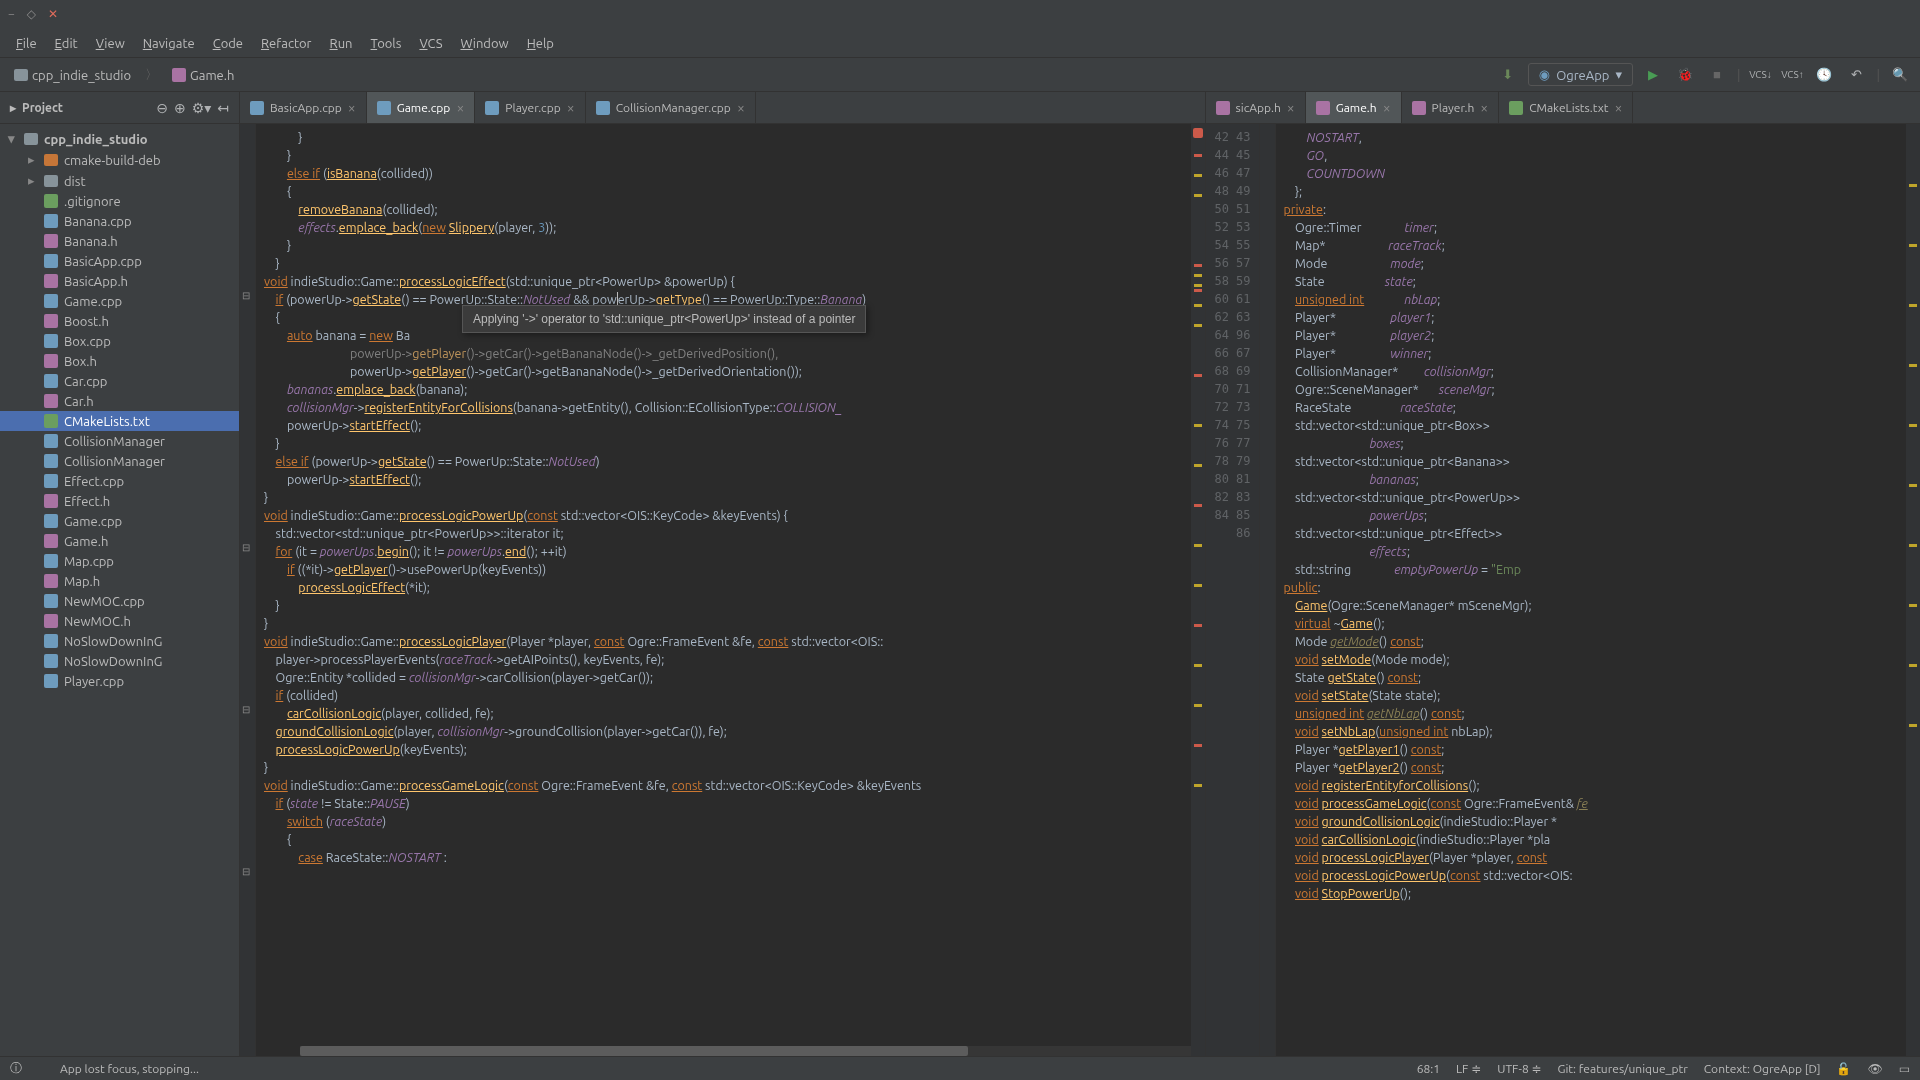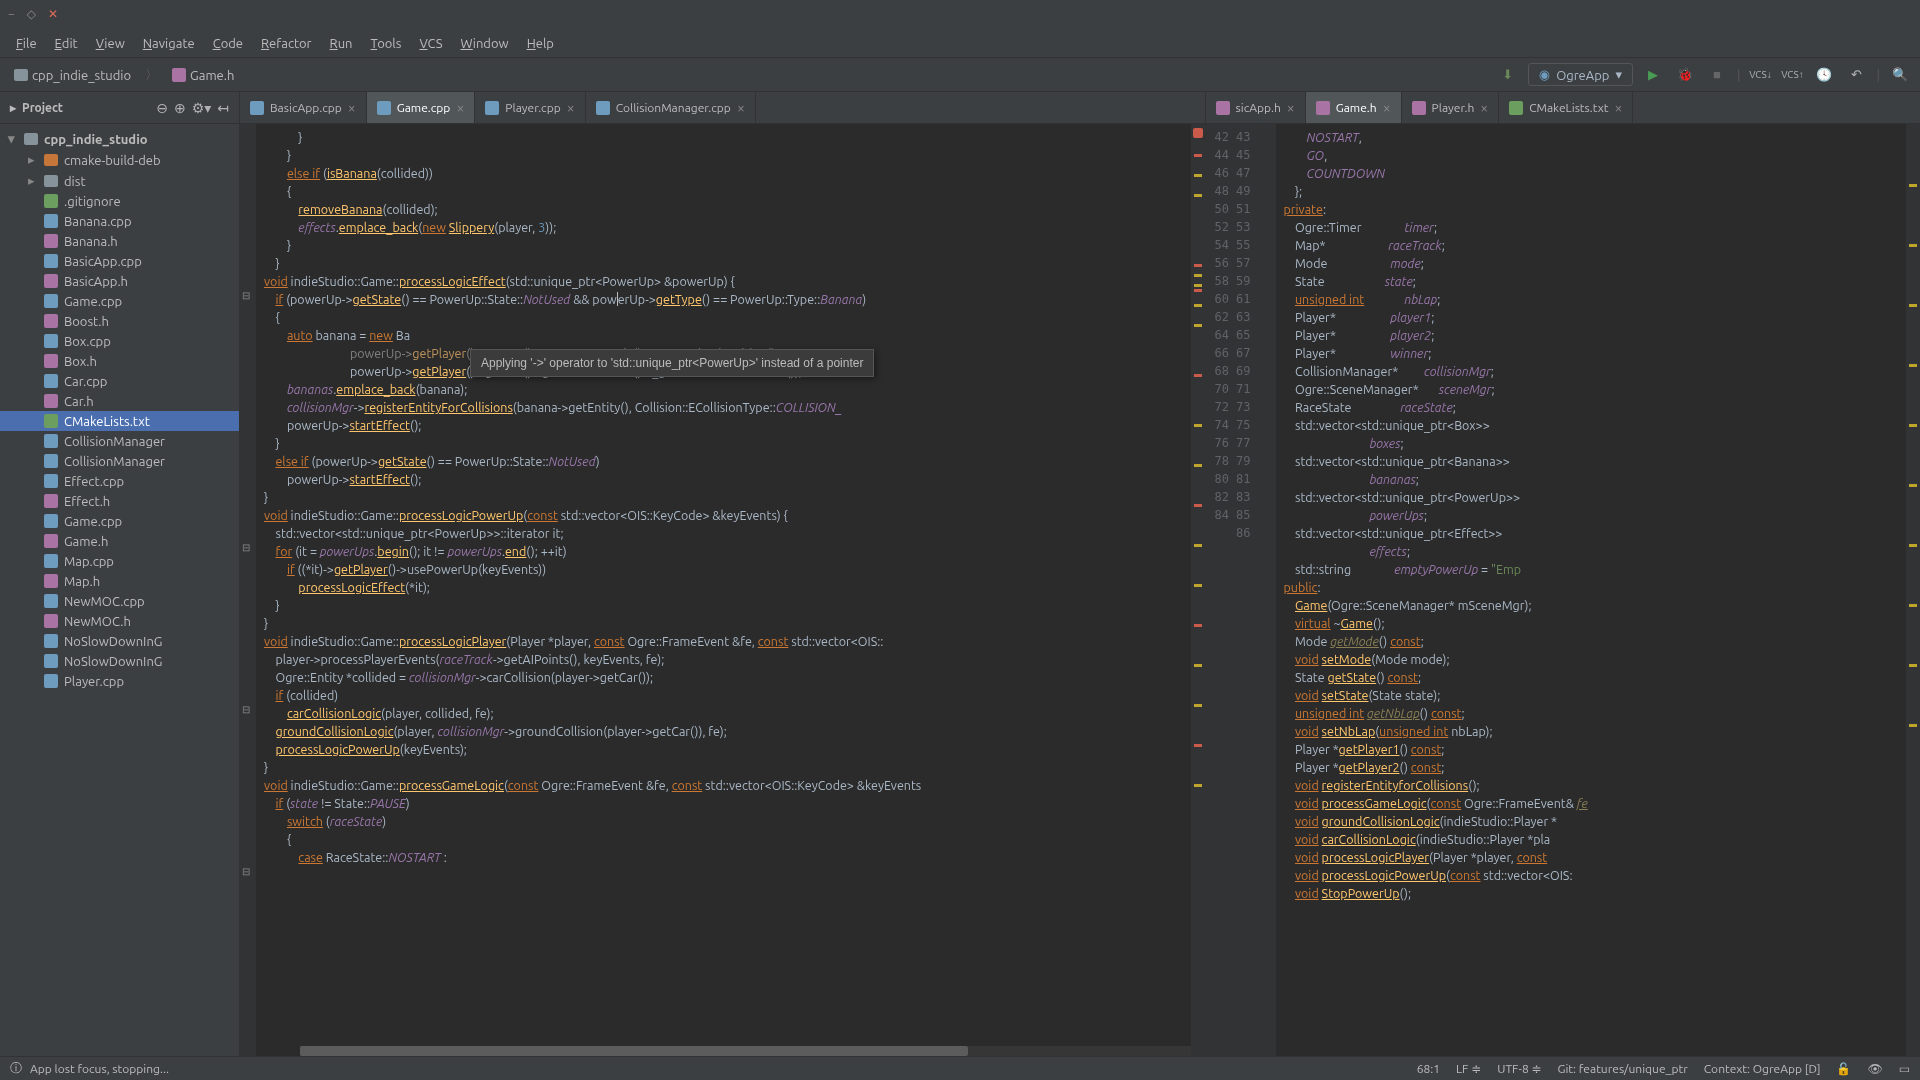--- a/index.html
+++ b/index.html
@@ -63,21 +63,21 @@
 .num { color: #6897bb; }
 .field { color: #9876aa; font-style: italic; }
 .it { font-style: italic; color:#897f55;text-decoration:underline;}
 .cmt { color: #808080; }
 .enum { color: #9876aa; font-style: italic; }
 .warn { color: #be945b; }
 
 .hint-tooltip { position: absolute; background: #3b3b3b; border: 1px solid #555; padding: 4px 10px; color: #bbb; font-family: 'Segoe UI', sans-serif; font-size: 12px; z-index: 10; box-shadow: 2px 2px 6px rgba(0,0,0,0.4); }
 
 .statusbar { height: 24px; background: #3c3f41; display: flex; align-items: center; padding: 0 10px; color: #bbb; font-size: 12px; border-top: 1px solid #323232; }
-.status-msg { flex: 1; }
+.status-msg { flex: 1; margin-left: 30px; }
 .status-right { display: flex; gap: 16px; }
 .status-item { cursor: pointer; }
 
 .hscroll { position:absolute; bottom:0; left:60px; right:14px; height:10px; background:rgba(80,80,80,0.3);}
 .hscroll-thumb { position:absolute; height:100%; background:rgba(150,150,150,0.4); border-radius:2px;}
 </style>
 </head>
 <body>
 
 <div class="titlebar">
@@ -318,21 +318,21 @@
         </div>
       <div class="code-area">
         <div class="gutter-col2" id="fold-left">
             <div class="fold-mark" style="top: 166px;">⊟</div>
             <div class="fold-mark" style="top: 418px;">⊟</div>
             <div class="fold-mark" style="top: 580px;">⊟</div>
             <div class="fold-mark" style="top: 742px;">⊟</div>
           </div>
         <div class="code" id="code-left"><div>            }</div><div>        }</div><div>        <span class="kw">else if</span> (<span class="fn">isBanana</span>(collided))</div><div>        {</div><div>            <span class="fn">removeBanana</span>(collided);</div><div>            <span class="field">effects</span>.<span class="fn">emplace_back</span>(<span class="kw">new</span> <span class="fn">Slippery</span>(player, <span class="num">3</span>));</div><div>        }</div><div>    }</div><div></div><div><span class="kw">void</span> indieStudio::Game::<span class="fn">processLogicEffect</span>(std::unique_ptr&lt;PowerUp&gt; &amp;powerUp) {</div><div>    <span class="kw">if</span> (powerUp-&gt;<span class="fn">getState</span>() == PowerUp::State::<span class="enum">NotUsed</span> &amp;&amp; pow<span style="border-left:1px solid #bbb">e</span>rUp-&gt;<span class="fn">getType</span>() == PowerUp::Type::<span class="enum">Banana</span>)</div><div>    {</div><div>        <span class="kw">auto</span> banana = <span class="kw">new</span> Ba</div><div>                              <span class="cmt">powerUp-&gt;</span><span class="warn">getPlayer</span><span class="cmt">()-&gt;getCar()-&gt;getBananaNode()-&gt;_getDerivedPosition(),</span></div><div>                              powerUp-&gt;<span class="fn">getPlayer</span>()-&gt;getCar()-&gt;getBananaNode()-&gt;_getDerivedOrientation());</div><div>        <span class="field">bananas</span>.<span class="fn">emplace_back</span>(banana);</div><div>        <span class="field">collisionMgr</span>-&gt;<span class="fn">registerEntityForCollisions</span>(banana-&gt;getEntity(), Collision::ECollisionType::<span class="enum">COLLISION_</span></div><div>        powerUp-&gt;<span class="fn">startEffect</span>();</div><div>    }</div><div>    <span class="kw">else if</span> (powerUp-&gt;<span class="fn">getState</span>() == PowerUp::State::<span class="enum">NotUsed</span>)</div><div>        powerUp-&gt;<span class="fn">startEffect</span>();</div><div>}</div><div></div><div><span class="kw">void</span> indieStudio::Game::<span class="fn">processLogicPowerUp</span>(<span class="kw">const</span> std::vector&lt;OIS::KeyCode&gt; &amp;keyEvents) {</div><div>    std::vector&lt;std::unique_ptr&lt;PowerUp&gt;&gt;::iterator it;</div><div></div><div>    <span class="kw">for</span> (it = <span class="field">powerUps</span>.<span class="fn">begin</span>(); it != <span class="field">powerUps</span>.<span class="fn">end</span>(); ++it)</div><div>        <span class="kw">if</span> ((*it)-&gt;<span class="fn">getPlayer</span>()-&gt;usePowerUp(keyEvents))</div><div>            <span class="fn">processLogicEffect</span>(*it);</div><div>    }</div><div>}</div><div></div><div><span class="kw">void</span> indieStudio::Game::<span class="fn">processLogicPlayer</span>(Player *player, <span class="kw">const</span> Ogre::FrameEvent &amp;fe, <span class="kw">const</span> std::vector&lt;OIS::</div><div>    player-&gt;processPlayerEvents(<span class="field">raceTrack</span>-&gt;getAIPoints(), keyEvents, fe);</div><div>    Ogre::Entity *collided = <span class="field">collisionMgr</span>-&gt;carCollision(player-&gt;getCar());</div><div>    <span class="kw">if</span> (collided)</div><div>        <span class="fn">carCollisionLogic</span>(player, collided, fe);</div><div>    <span class="fn">groundCollisionLogic</span>(player, <span class="field">collisionMgr</span>-&gt;groundCollision(player-&gt;getCar()), fe);</div><div>    <span class="fn">processLogicPowerUp</span>(keyEvents);</div><div>}</div><div></div><div><span class="kw">void</span> indieStudio::Game::<span class="fn">processGameLogic</span>(<span class="kw">const</span> Ogre::FrameEvent &amp;fe, <span class="kw">const</span> std::vector&lt;OIS::KeyCode&gt; &amp;keyEvents</div><div>    <span class="kw">if</span> (<span class="field">state</span> != State::<span class="enum">PAUSE</span>)</div><div>        <span class="kw">switch</span> (<span class="field">raceState</span>)</div><div>        {</div><div>            <span class="kw">case</span> RaceState::<span class="enum">NOSTART</span> :</div>
           
-        <div class="hint-tooltip" style="top:181px; left:214px;margin-top:44px;">Applying '-&gt;' operator to 'std::unique_ptr&lt;PowerUp&gt;' instead of a pointer</div></div>
+        <div class="hint-tooltip" style="top:181px; left:206px;">Applying '-&gt;' operator to 'std::unique_ptr&lt;PowerUp&gt;' instead of a pointer</div></div>
         <div class="err-stripe" id="stripe-left">
           <div class="err-box"></div>
         <div class="err-mark r" style="top: 30px;"></div>
             <div class="err-mark y" style="top: 50px;"></div>
             <div class="err-mark y" style="top: 70px;"></div>
             <div class="err-mark r" style="top: 140px;"></div>
             <div class="err-mark y" style="top: 150px;"></div>
             <div class="err-mark y" style="top: 160px;"></div>
             <div class="err-mark r" style="top: 165px;"></div>
             <div class="err-mark y" style="top: 180px;"></div>
@@ -395,21 +395,21 @@
 55
 56
 57
 58
 59
 60
 61
 62
 63
 64
-65
+96
 66
 67
 68
 69
 70
 71
 72
 73
 74
 75

